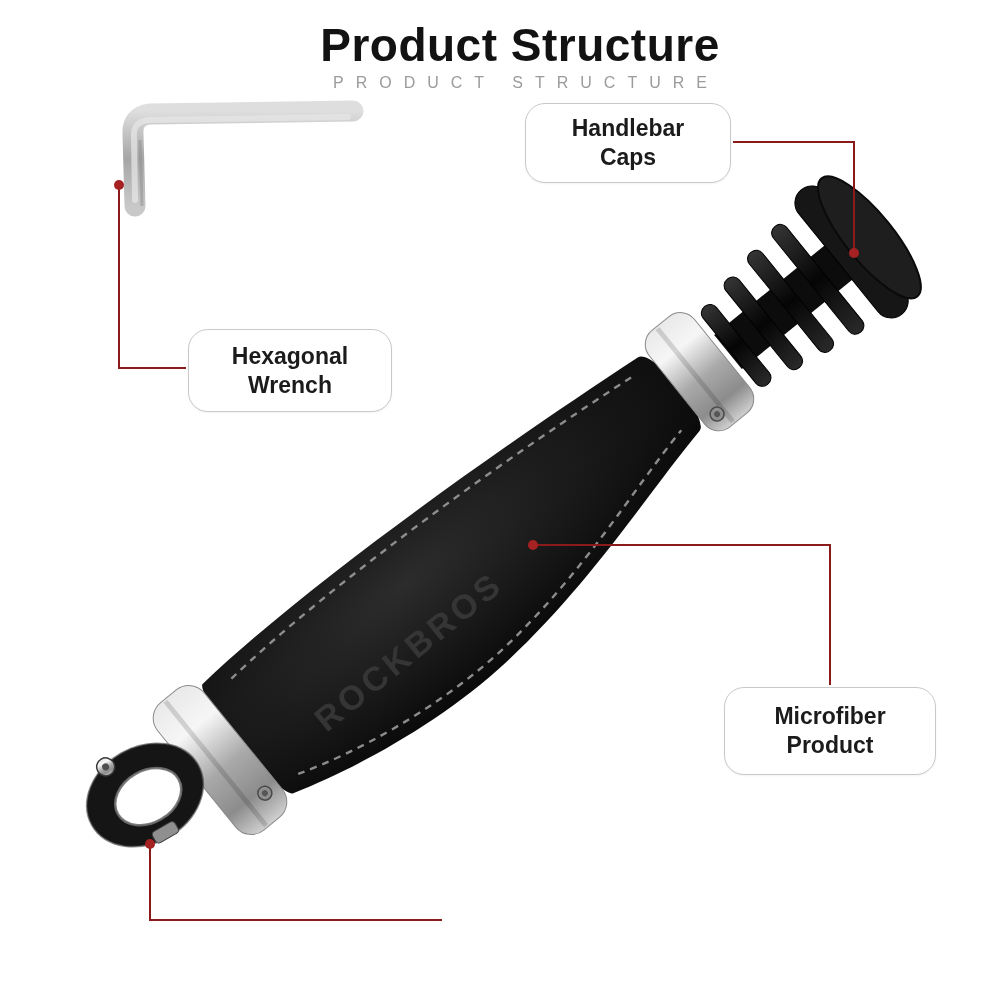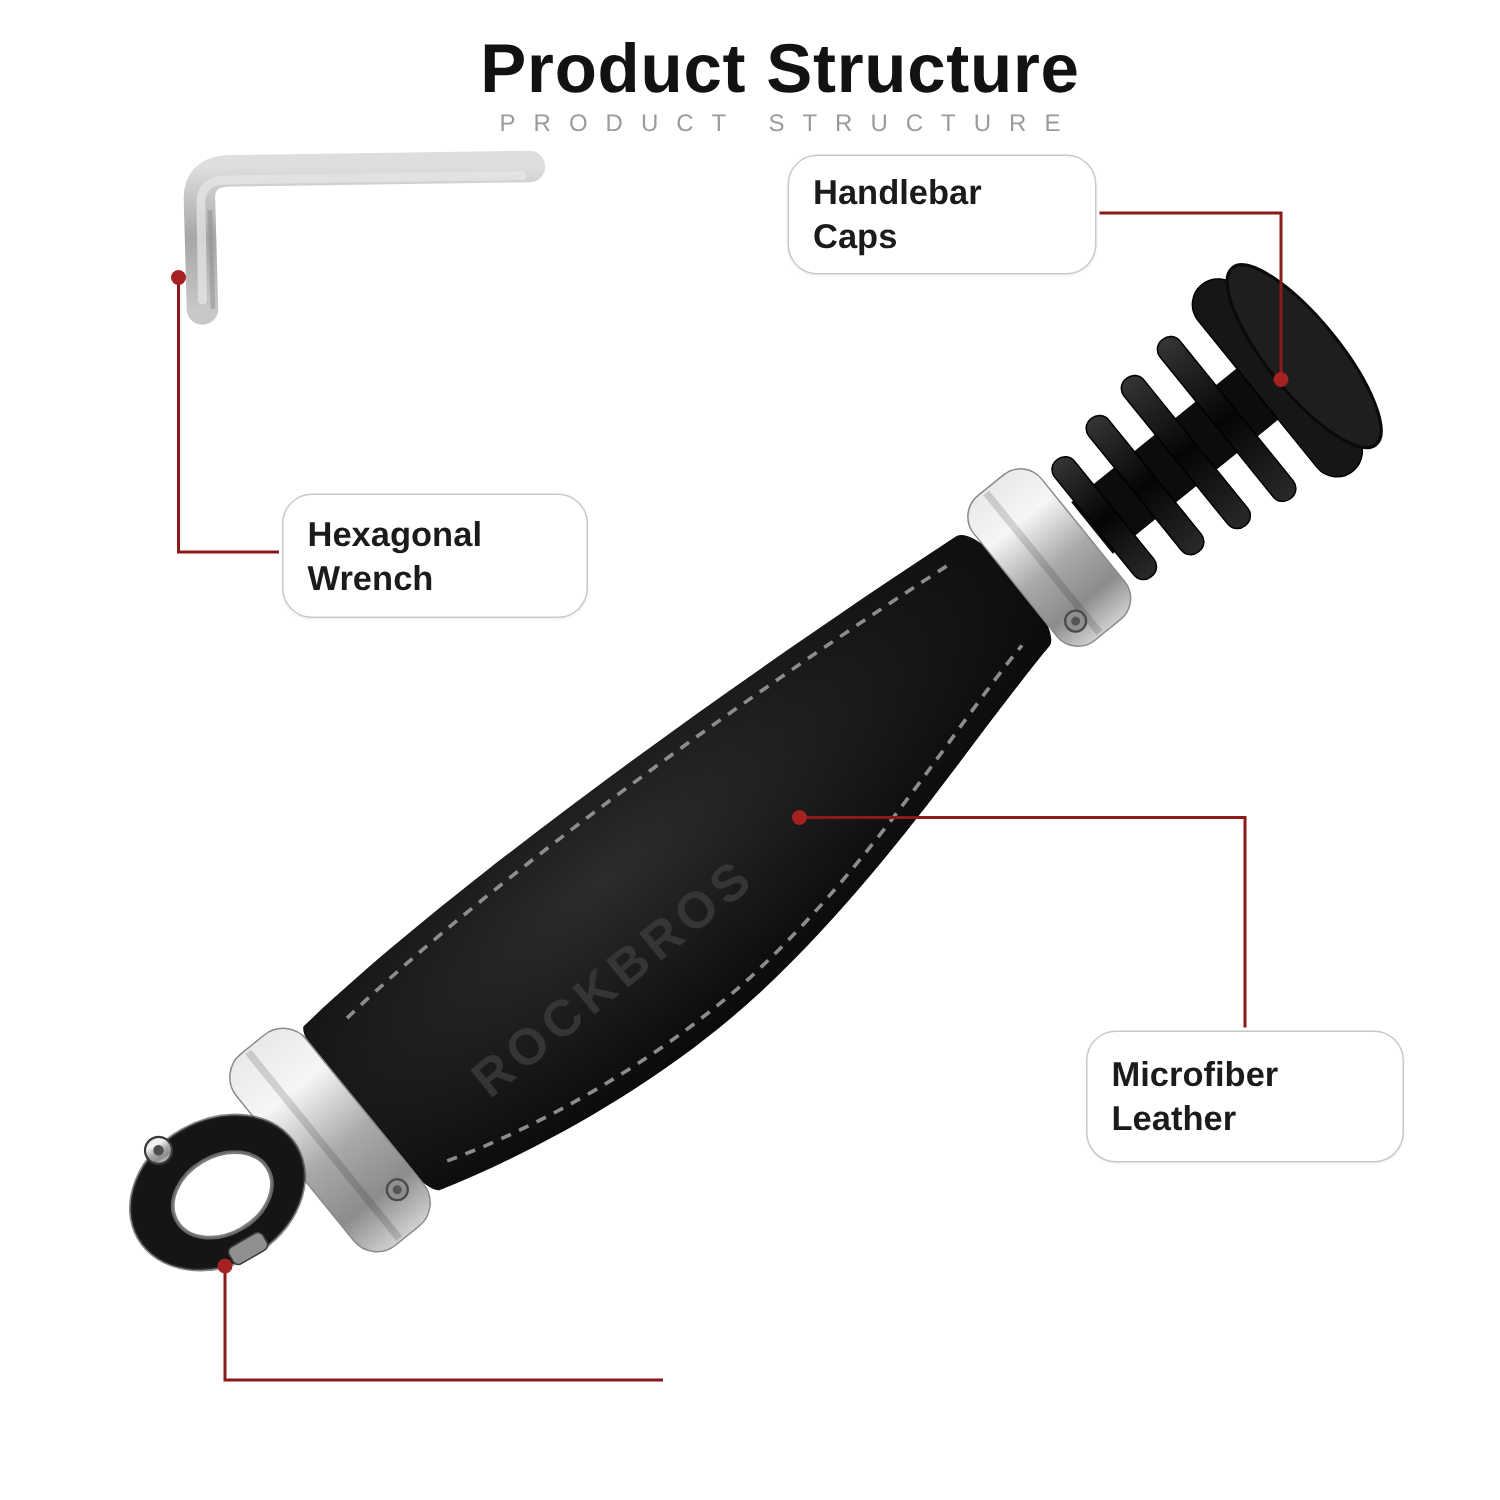--- a/index.html
+++ b/index.html
@@ -9,21 +9,21 @@
     background:#ffffff; overflow:hidden;
     font-family:"Liberation Sans", sans-serif;
     margin-left:20px;
   }
   .header { position:absolute; top:18px; left:0; width:100%; text-align:center; }
   .title { font-size:46px; font-weight:bold; color:#121212; letter-spacing:0.5px; }
   .subtitle { margin-top:2px; font-size:16px; color:#9b9b9b; letter-spacing:12px; text-indent:12px; }
   .illustration { position:absolute; left:0; top:0; width:1000px; height:1000px; }
   .label-box {
     position:absolute; display:flex; align-items:center; justify-content:center;
-    background:#ffffff; border:1px solid #c9c9c9;
+    text-align:center; background:#ffffff; border:1px solid #c9c9c9;
     border-radius:20px; font-size:23px; font-weight:600; color:#1b1b1b;
     line-height:1.25; padding:6px 16px; box-shadow:0 1px 2px rgba(0,0,0,0.05);
   }
   .label-handlebar  { left:505px; top:103px; width:206px; height:80px; }
   .label-wrench     { left:168px; top:329px; width:204px; height:83px; }
   .label-microfiber { left:704px; top:687px; width:212px; height:88px; }
   .label-lockring   { left:424px; top:886px; width:262px; height:90px; }
 </style>
 </head>
 <body>
@@ -126,16 +126,16 @@
     </g>
   </svg>
 
   <div class="label-box label-handlebar">
     <span>Handlebar Caps</span>
   </div>
   <div class="label-box label-wrench">
     <span>Hexagonal Wrench</span>
   </div>
   <div class="label-box label-microfiber">
-    <span>Microfiber Leather</span>
+    <span>Microfiber Product</span>
   </div>
 
 </div>
 
 </body></html>

